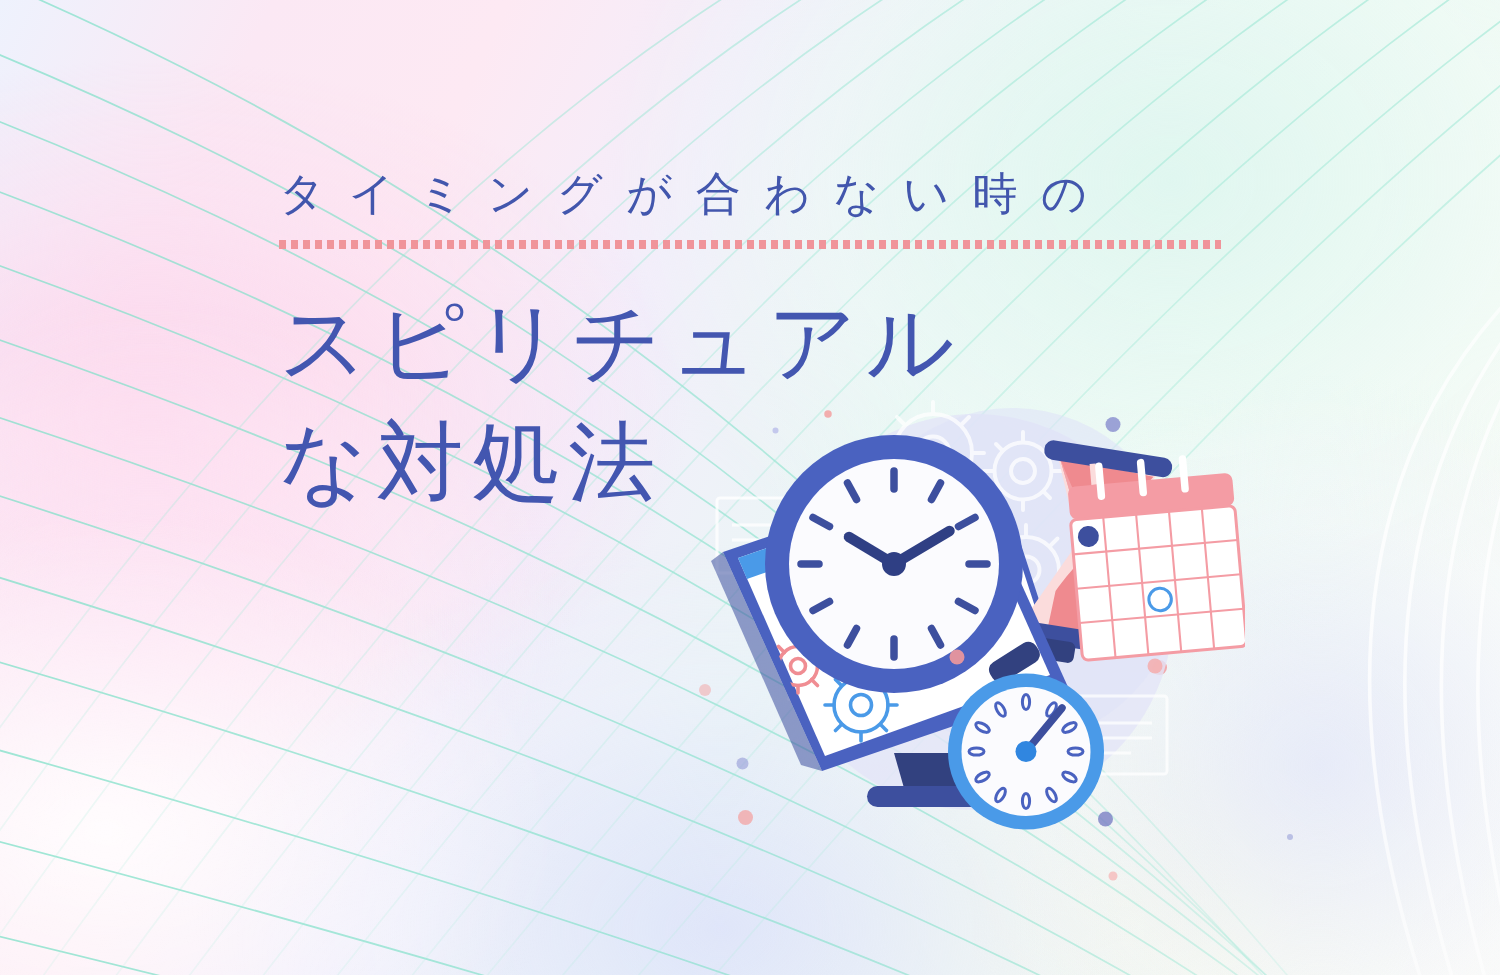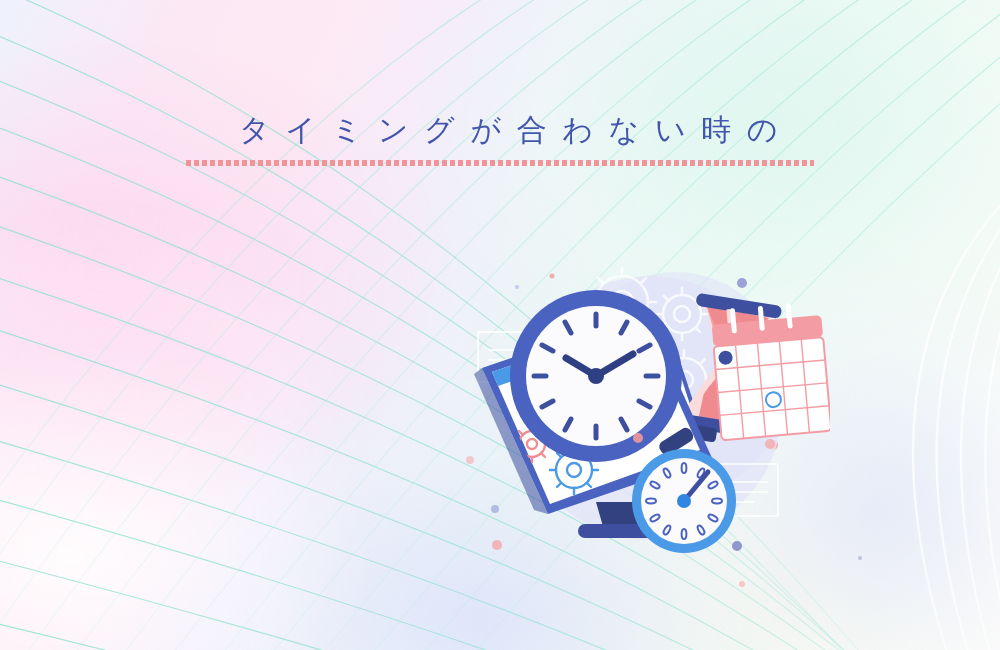--- a/index.html
+++ b/index.html
@@ -1,21 +1,21 @@
 <!DOCTYPE html>
 <html><head>
 <meta charset="utf-8">
 <style>
   html,body{margin:0;padding:0;}
   body{
     width:1000px;height:650px;overflow:hidden;
     font-family:"Liberation Sans","DejaVu Sans",sans-serif;
     background:#ffffff;
   }
-  #stage{position:relative;width:1000px;height:650px;overflow:hidden;background:#f6fbf8;text-align:center;}
+  #stage{position:relative;width:1000px;height:650px;overflow:hidden;background:#f6fbf8;}
 
   
   .bg-layer{position:absolute;inset:0;pointer-events:none;}
 
   .bg-base{
     background:
       linear-gradient(115deg,
         #eef2fd 0%,
         #fbe8f4 14%,
         #fde9f3 26%,
@@ -173,20 +173,24 @@
       <circle cx="742" cy="584" r="3" fill="#f6b2b2" opacity=".7"></circle>
       <circle cx="860" cy="558" r="2" fill="#9aa0d8" opacity=".6"></circle>
       <circle cx="470" cy="460" r="4" fill="#f3a7a7" opacity=".55"></circle>
       <circle cx="517" cy="287" r="2" fill="#b9bdea" opacity=".8"></circle>
     </g>
   </svg>
 
   <div class="text-block">
     <div class="subtitle">タイミングが合わない時の</div>
     <div class="dotline"></div>
+    <div class="title">
+      <span class="title-line">スピリチュアル</span>
+      <span class="title-line">な対処法</span>
+    </div>
   </div>
 
   <div class="illus">
   <svg width="360" height="300" viewBox="0 0 360 300">
     <defs>
       <clipPath id="monScreen">
         <path d="M20,112 L176,60 L236,196 L80,250 Z"></path>
       </clipPath>
       <clipPath id="hgTop">
         <path d="M220,46 L292,46 L262,103 L250,103 Z"></path>

